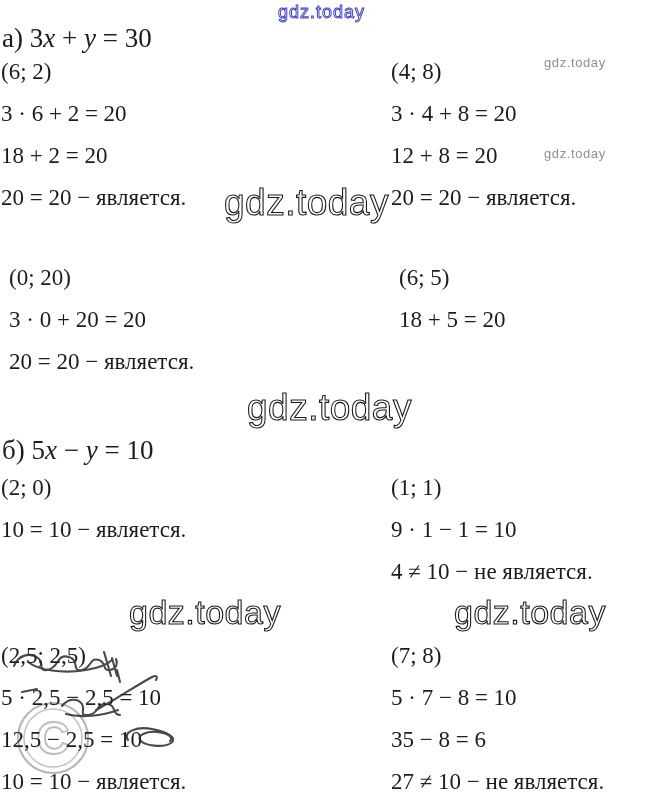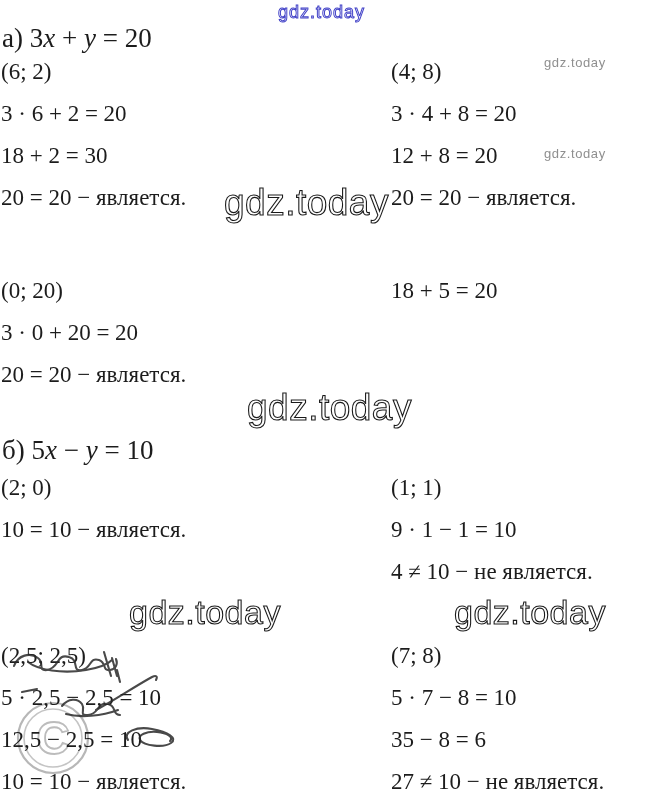--- a/index.html
+++ b/index.html
@@ -11,21 +11,21 @@
   }
   .hdr{
     position:absolute; left:2px; font-size:27px; line-height:42px; white-space:pre;
   }
   .hdr .it{font-style:italic;}
   .block{position:absolute; font-size:23px; line-height:42px;}
   .block .line{height:42px; white-space:pre;}
   .col-l{left:1px;}
   .col-r{left:391px;}
   .b1{top:51px;}
-  .b2{top:270px;}
+  .b2{top:257px;padding-left:8px;}
   .b3{top:467px;}
   .b4{top:635px;}
   .hdr-a{top:17px;}
   .hdr-b{top:429px;font-family:Liberation Serif, serif;}
   .faded{color:#5a5a5a;}
 
   
   .wm{
     position:absolute;
     font-family:"Liberation Sans","DejaVu Sans",sans-serif;
@@ -57,43 +57,44 @@
 <div class="page">
 
   <svg class="svg-under" width="120" height="120" style="left:0px; top:690px;" viewBox="0 0 120 120">
     <circle cx="53" cy="48" r="35" fill="none" stroke="#b7b7b7" stroke-width="2.2"></circle>
     <circle cx="53" cy="48" r="29" fill="none" stroke="#c4c4c4" stroke-width="1.6"></circle>
     <text x="53" y="64" text-anchor="middle" fill="none" stroke="#bcbcbc" stroke-width="1.8" font-family="Liberation Sans, DejaVu Sans, sans-serif" font-size="46" font-weight="bold">C</text>
   </svg>
 
   <div class="txt-layer">
 
-    <div class="hdr hdr-a"><span>а) 3</span><span class="it">x</span><span> + </span><span class="it">y</span><span> = 20</span></div>
+    <div class="hdr hdr-a"><span>а) 3</span><span class="it">x</span><span> + </span><span class="it">y</span><span> = 30</span></div>
 
     <div class="block col-l b1">
       <div class="line">(6; 2)</div>
       <div class="line">3 · 6 + 2 = 20</div>
-      <div class="line">18 + 2 = 30</div>
+      <div class="line">18 + 2 = 20</div>
       <div class="line">20 = 20 − является.</div>
     </div>
 
     <div class="block col-r b1">
       <div class="line">(4; 8)</div>
       <div class="line">3 · 4 + 8 = 20</div>
       <div class="line">12 + 8 = 20</div>
       <div class="line">20 = 20 − является.</div>
     </div>
 
     <div class="block col-l b2">
       <div class="line">(0; 20)</div>
       <div class="line">3 · 0 + 20 = 20</div>
       <div class="line">20 = 20 − является.</div>
     </div>
 
     <div class="block col-r b2">
+      <div class="line">(6; 5)</div>
       <div class="line">18 + 5 = 20</div>
     </div>
 
     <div class="hdr hdr-b"><span>б) 5</span><span class="it">x</span><span> − </span><span class="it">y</span><span> = 10</span></div>
 
     <div class="block col-l b3">
       <div class="line">(2; 0)</div>
       <div class="line">10 = 10 − является.</div>
     </div>
 

